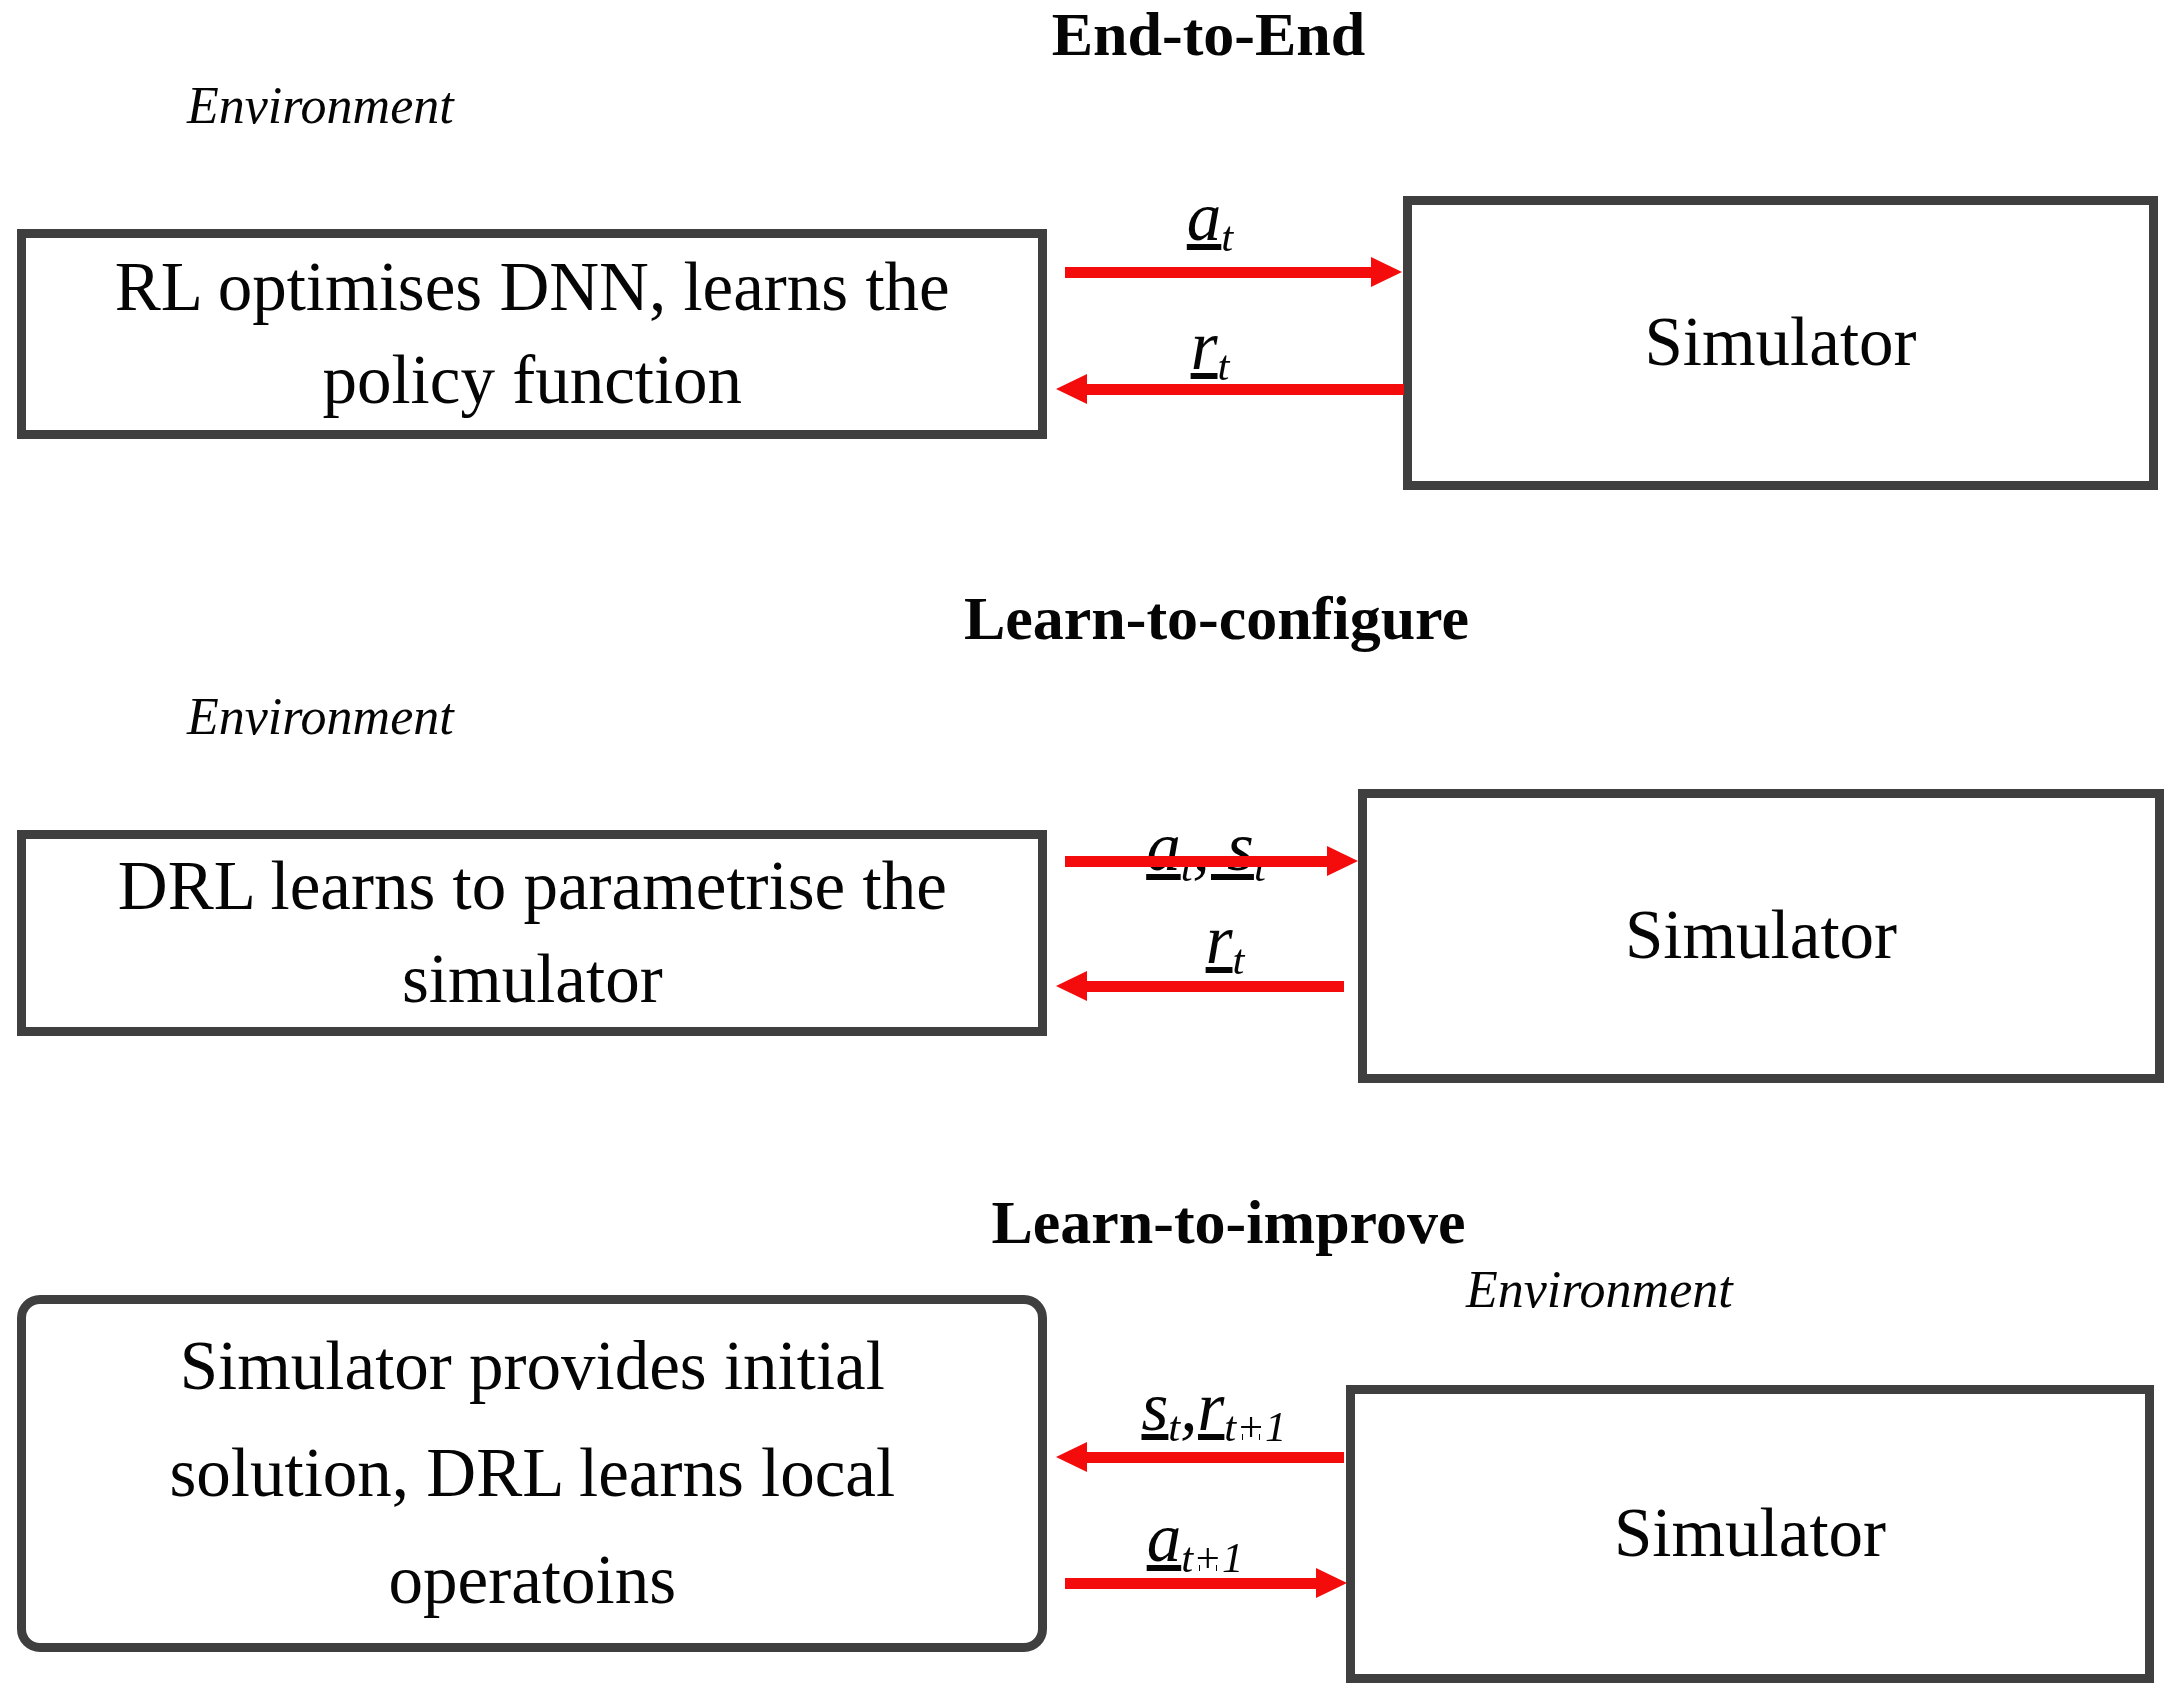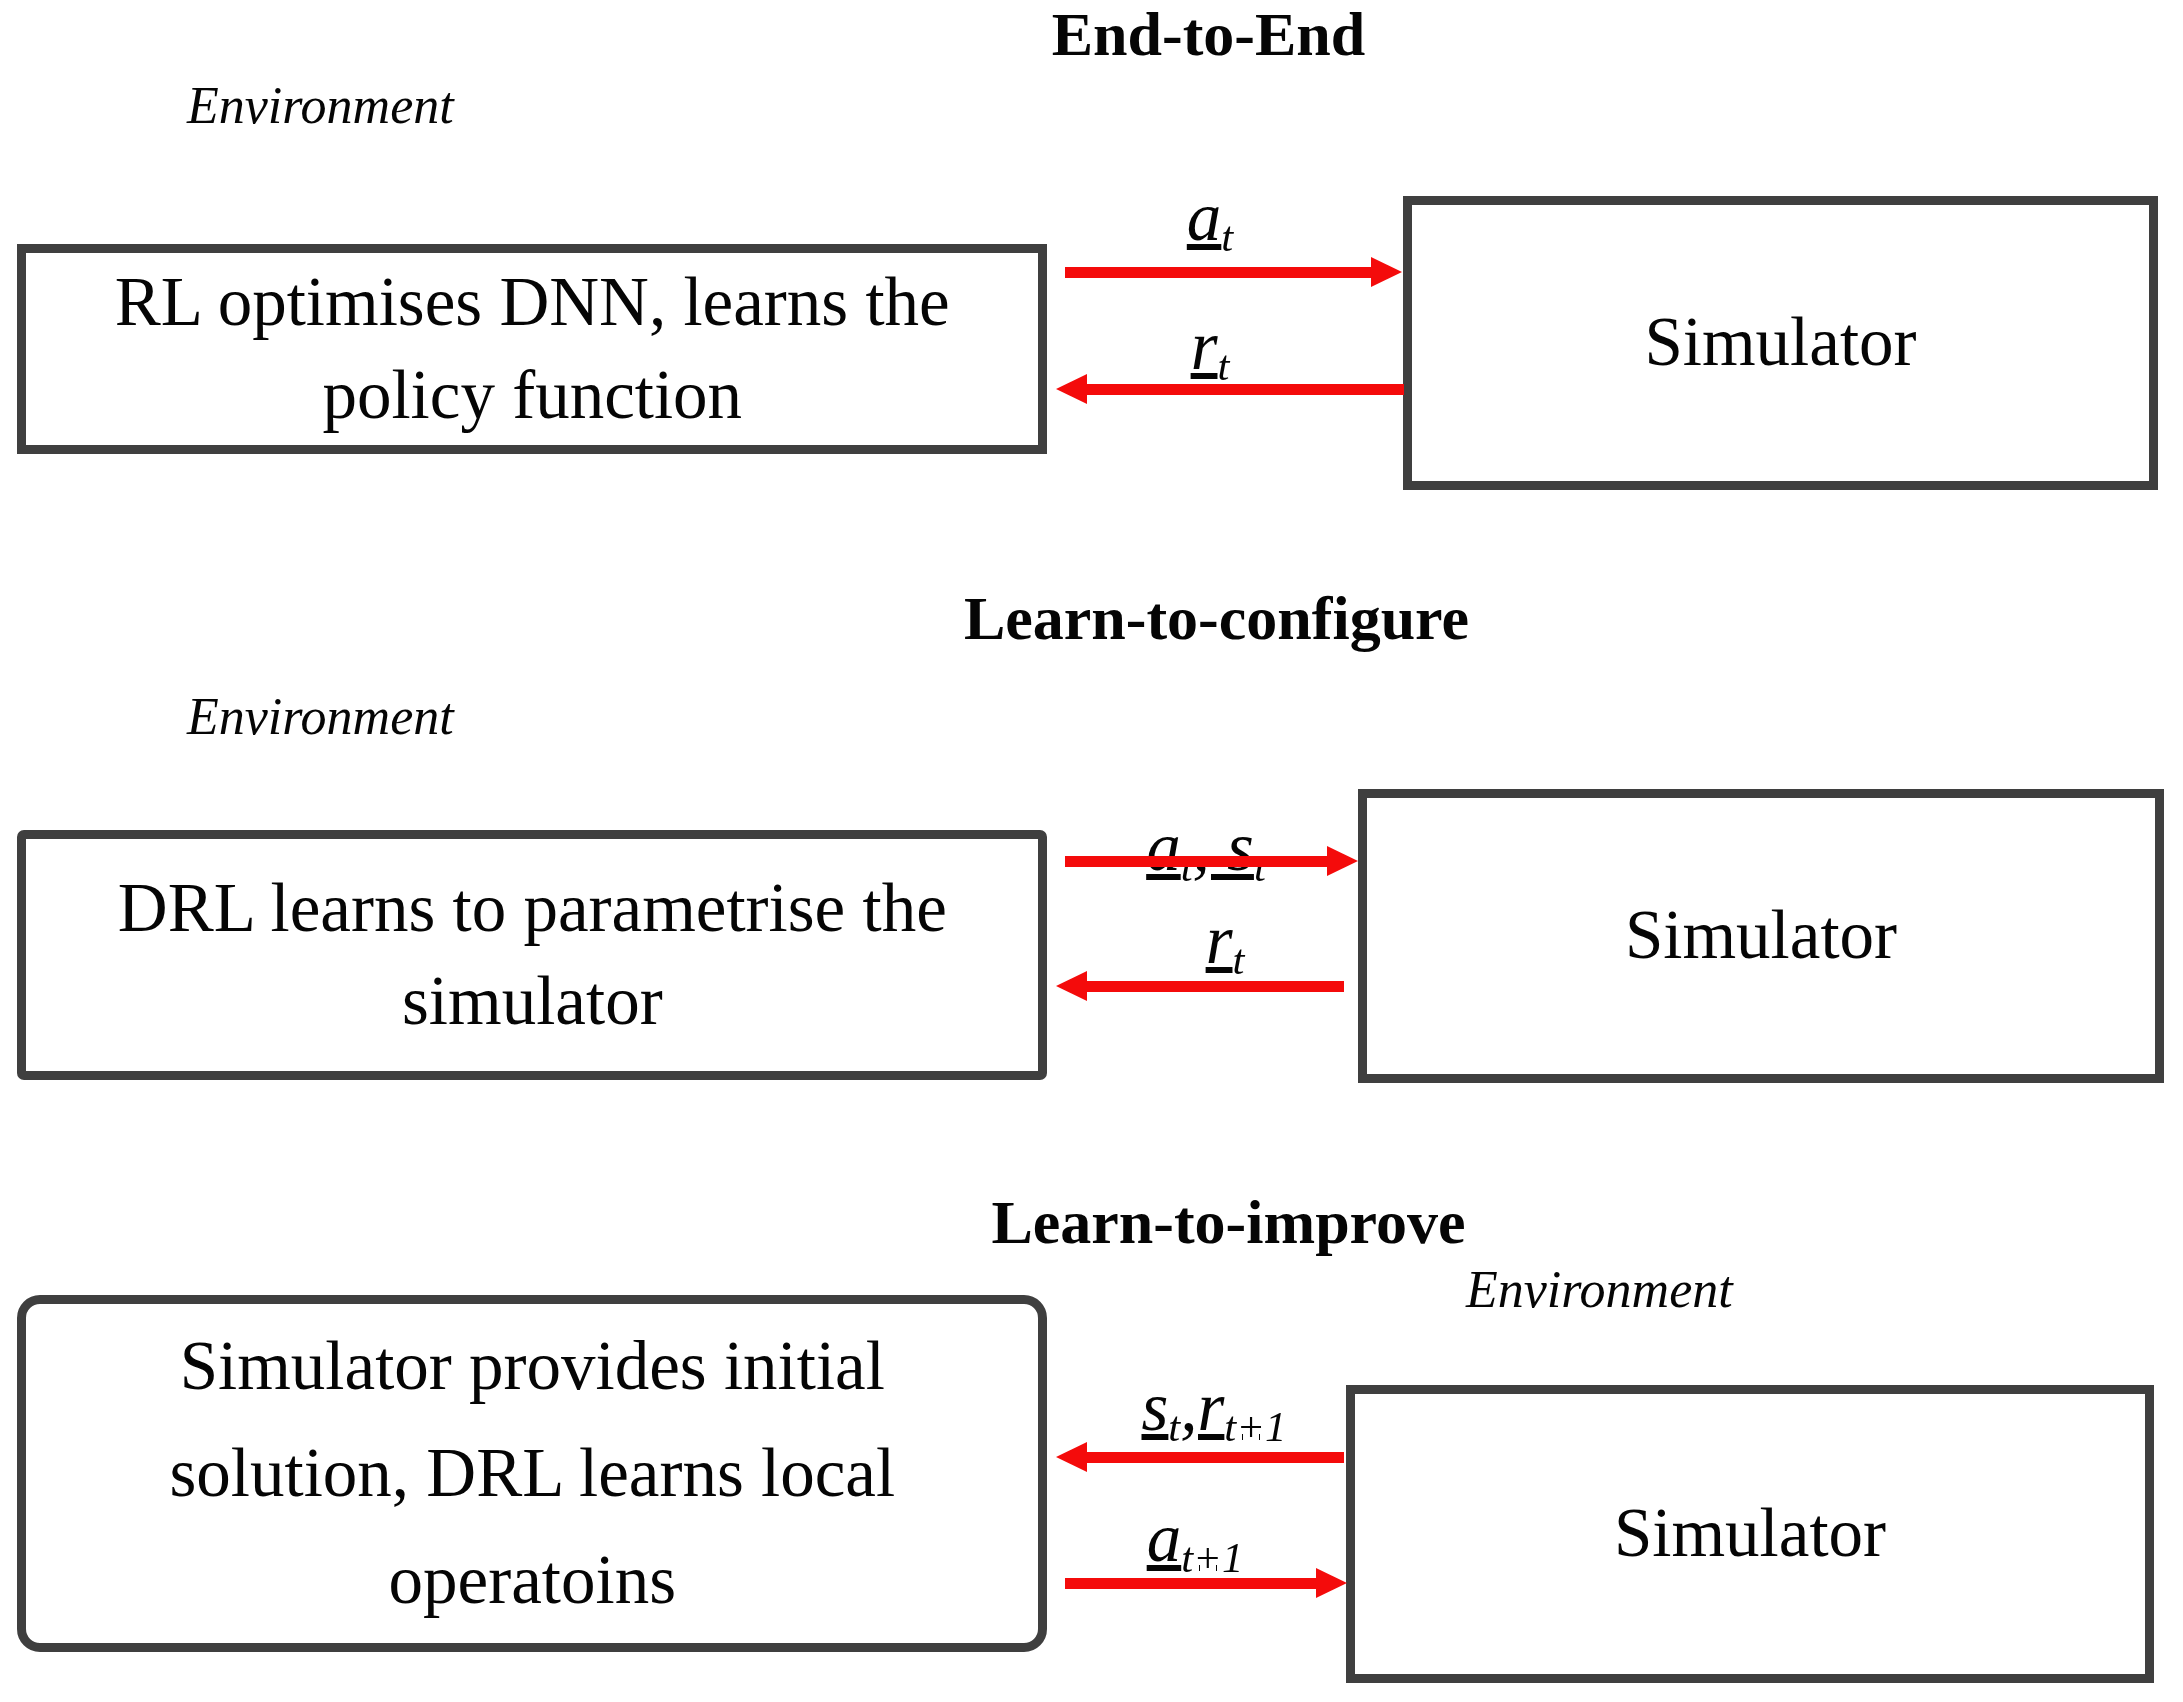--- a/index.html
+++ b/index.html
@@ -85,21 +85,21 @@
 </style>
 </head>
 <body>
 
 <div id="canvas">
 
   <div class="section-title" style="left: 816px; top: 3.1px; width: 785px;">End-to-End</div>
 
   <div class="env-label" style="left: 187px; top: 80px; width: 628px;">Environment</div>
 
-  <div class="box" style="left: 17.3px; top: 229px; width: 1030px; height: 210px; margin-top: 15px;">
+  <div class="box" style="left: 17.3px; top: 229px; width: 1030px; height: 210px;">
     <div class="boxtext">RL optimises DNN, learns the
 policy function</div>
   </div>
 
   <div class="box" style="left: 1403px; top: 196px; width: 755px; height: 294px;">
     <div class="boxtext">Simulator</div>
   </div>
 
   <div class="mlabel" style="left: 1053px; top: 183px; width: 314px;">
     <span><span>a</span><sub>t</sub></span>
@@ -114,21 +114,21 @@
   </div>
   <div class="arrow left" style="left: 1056px; top: 374px; width: 348px;">
     <div class="shaft"></div>
     <div class="head"></div>
   </div>
 
   <div class="section-title" style="left: 824px; top: 587px; width: 785px;">Learn-to-configure</div>
 
   <div class="env-label" style="left: 187px; top: 691px; width: 628px;">Environment</div>
 
-  <div class="box" style="left: 17.3px; top: 830px; width: 1030px; height: 250px; border-radius: 7px;">
+  <div class="box" style="left: 17.3px; top: 830px; width: 1030px; height: 206px;">
     <div class="boxtext">DRL learns to parametrise the
 simulator</div>
   </div>
 
   <div class="box" style="left: 1358px; top: 789px; width: 806px; height: 294px;">
     <div class="boxtext">Simulator</div>
   </div>
 
   <div class="mlabel" style="left: 1010px; top: 773px; width: 392px; margin-top: 40px;">
     <span><span>a</span><sub>t</sub></span><span><span>, s</span><sub>t</sub></span>

